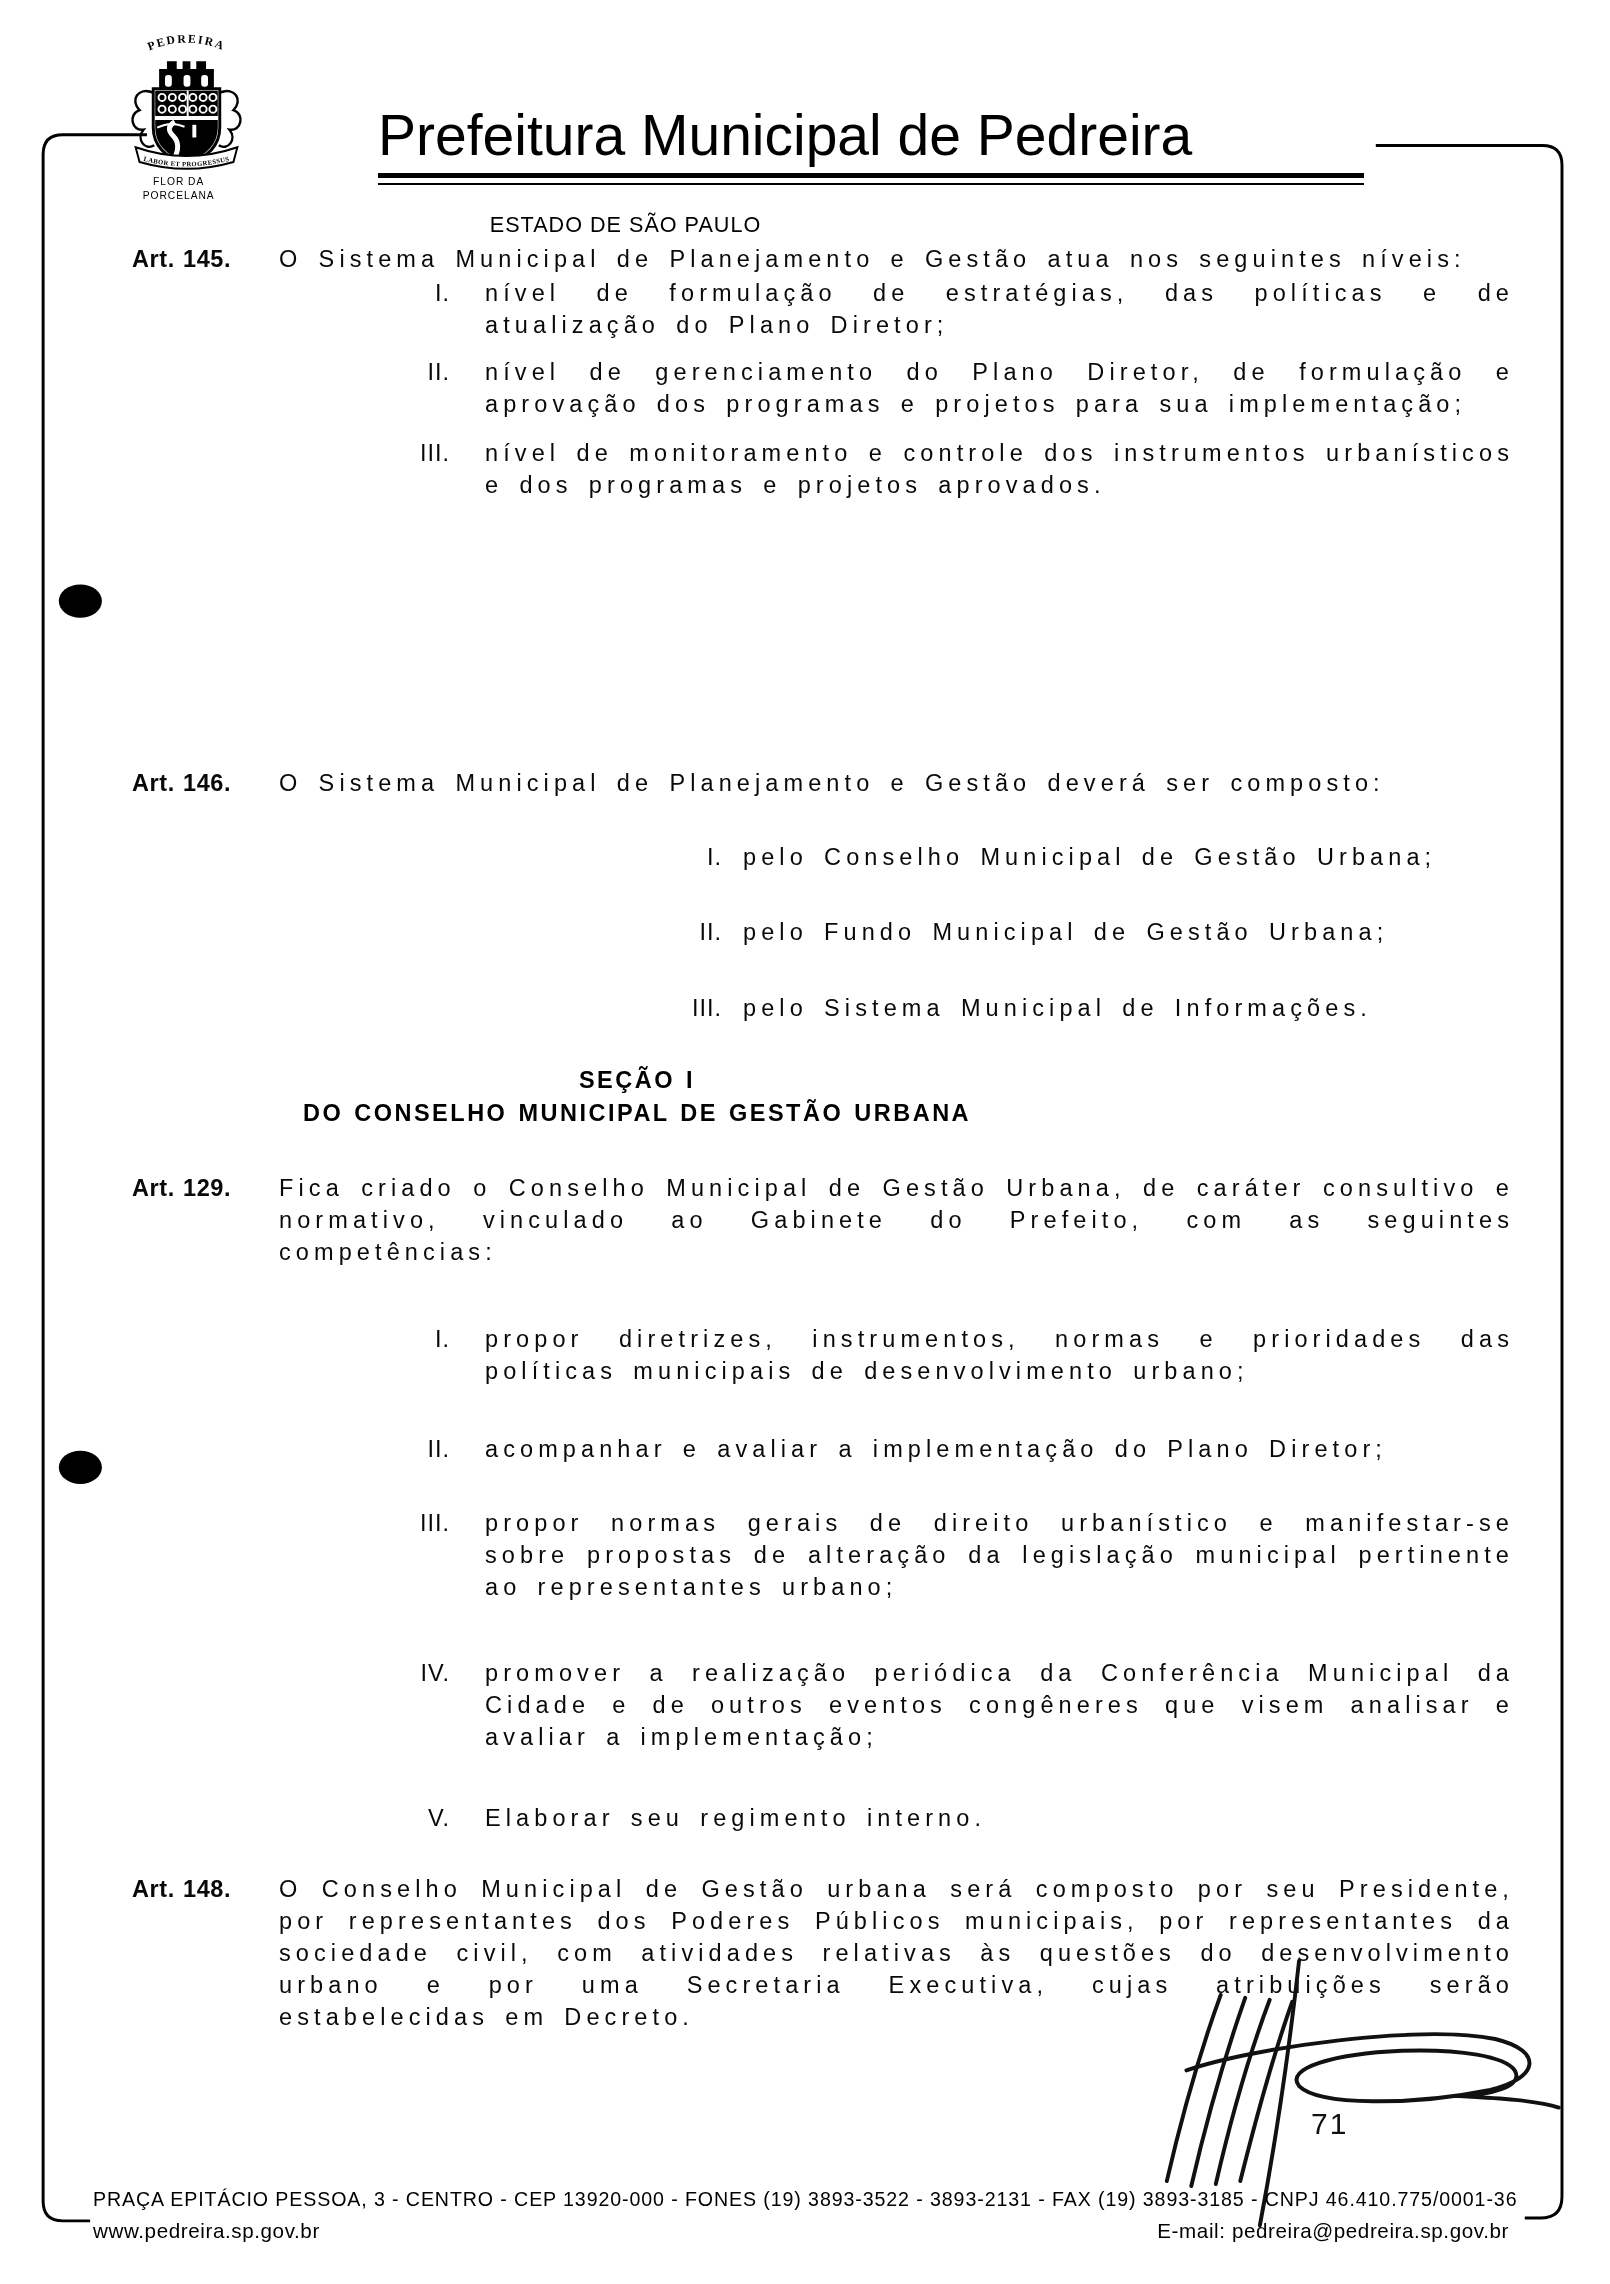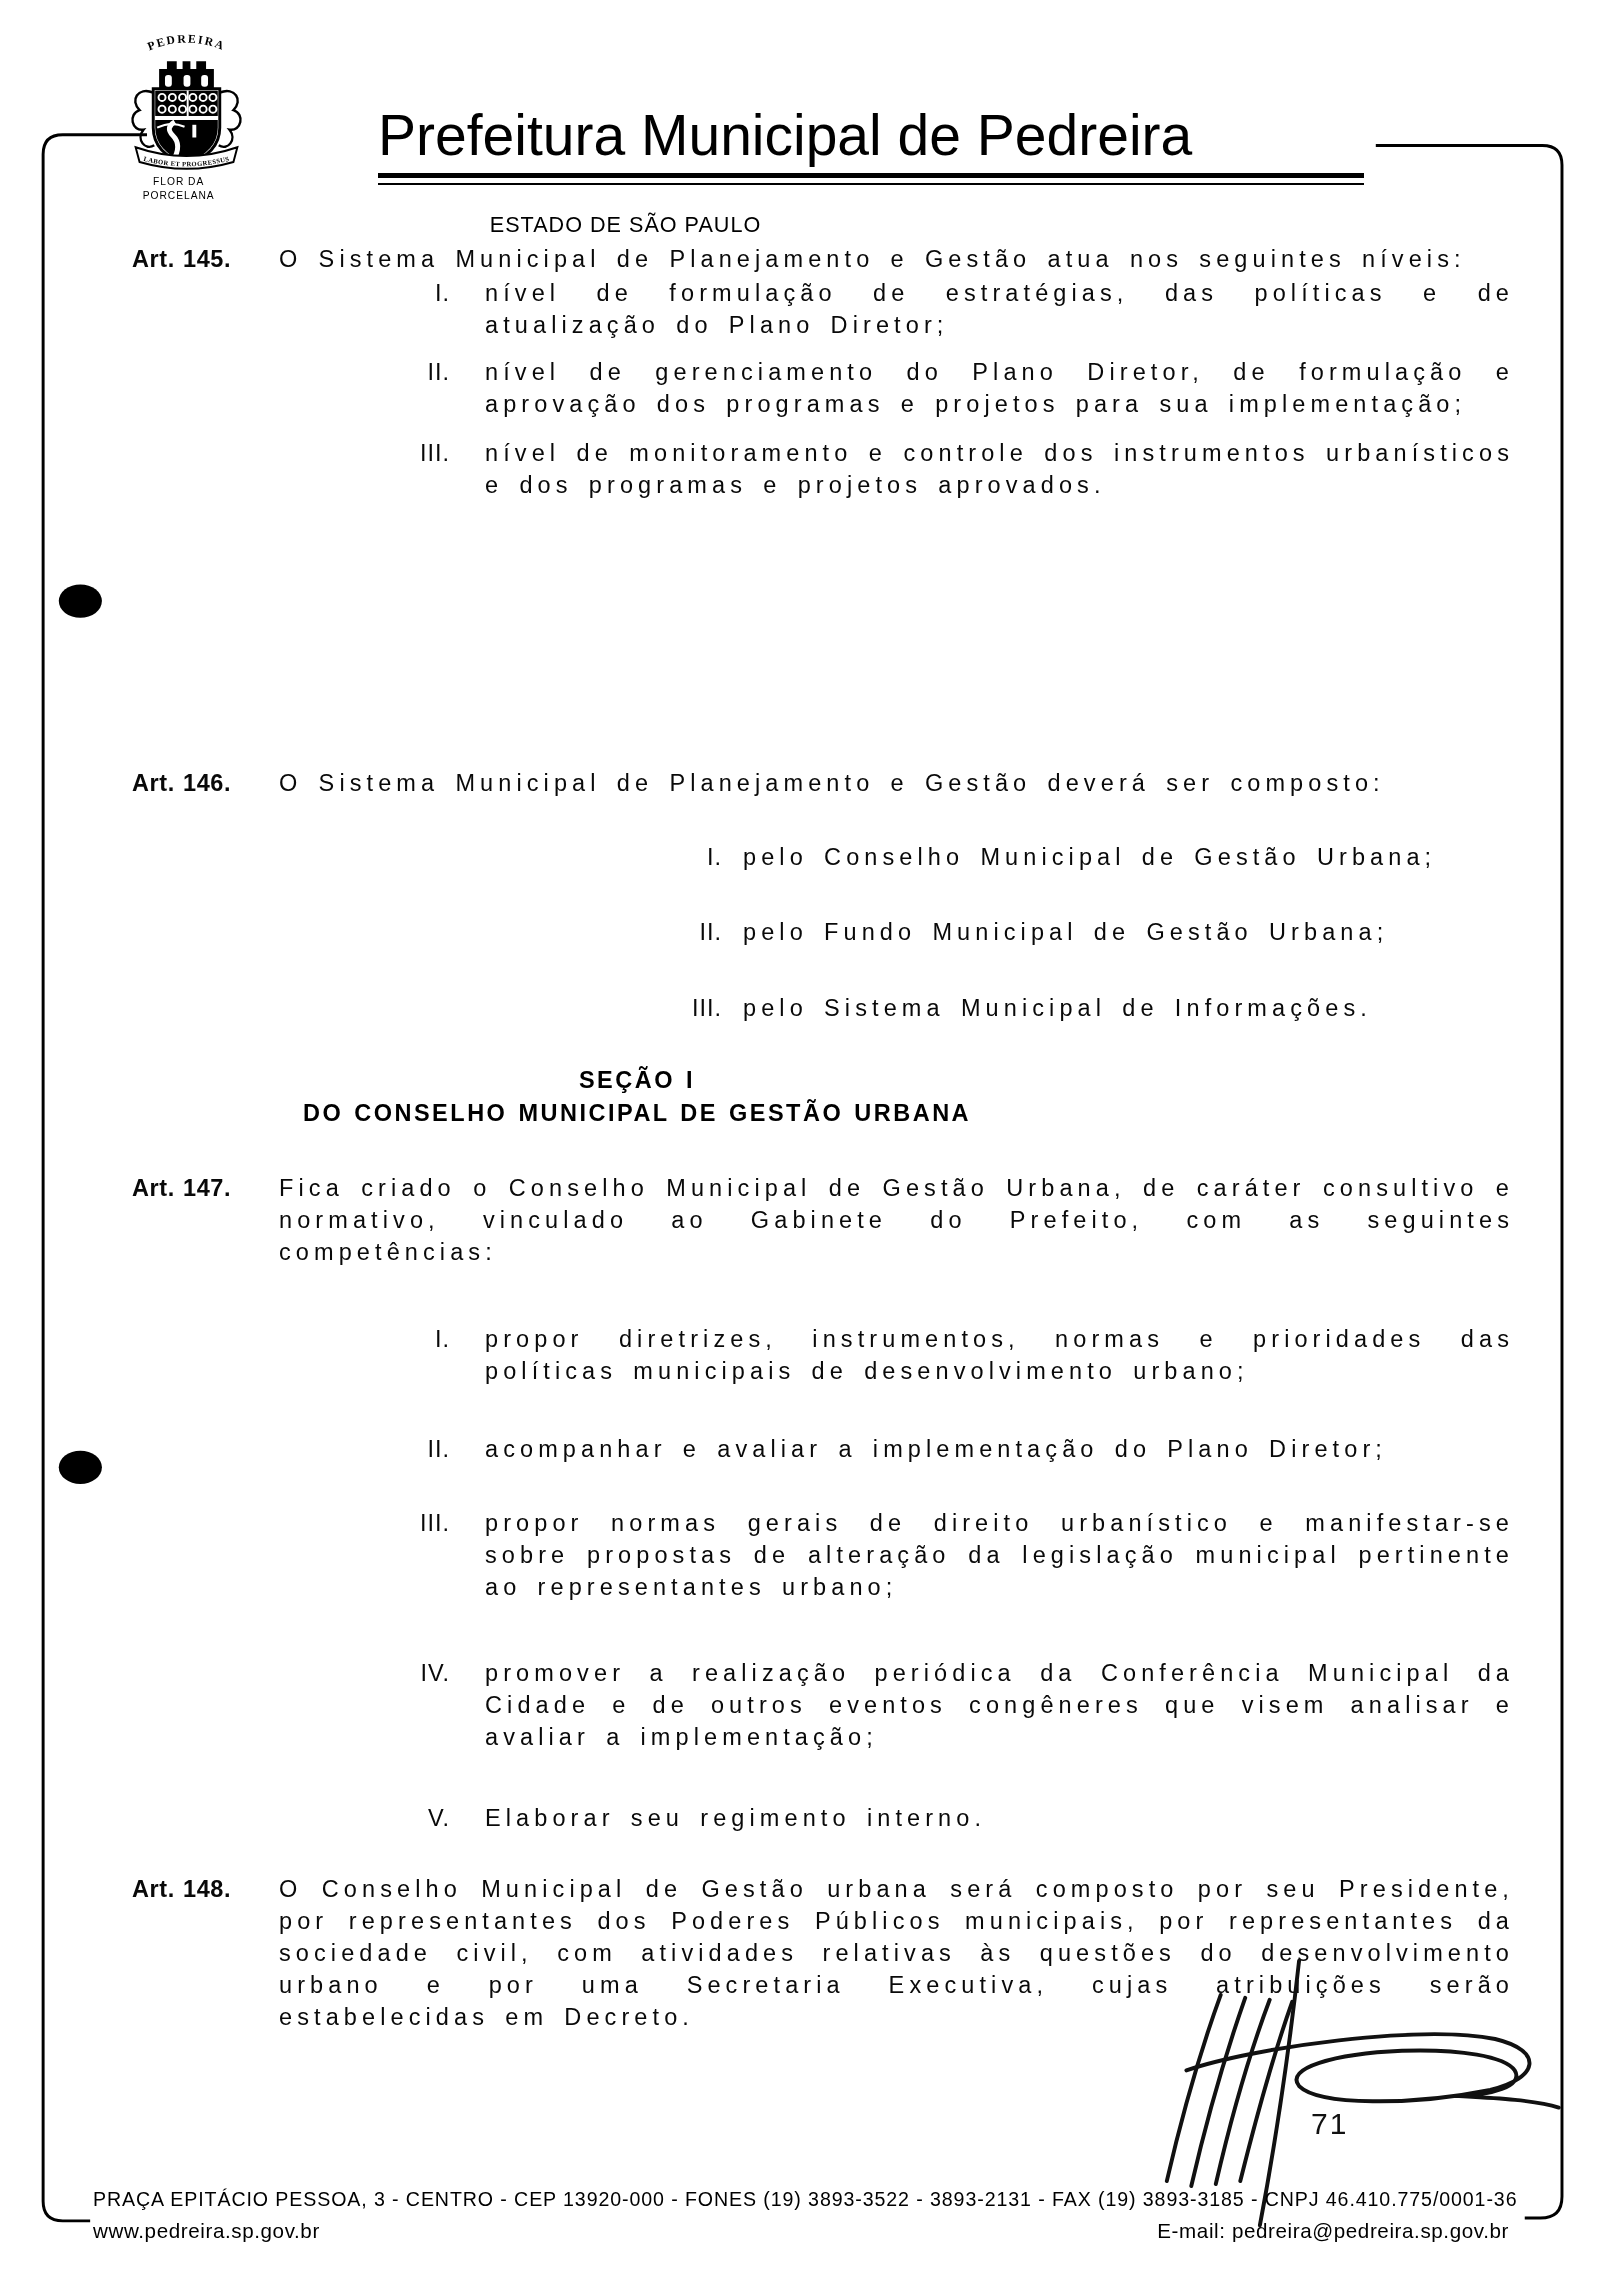--- a/index.html
+++ b/index.html
@@ -162,21 +162,21 @@
     <span class="num">III.</span>
     <p class="text">pelo Sistema Municipal de Informações.</p>
   </div>
 
   <div class="sec-heading">
     <div>SEÇÃO I</div>
     <div>DO CONSELHO MUNICIPAL DE GESTÃO URBANA</div>
   </div>
 
   <div class="art bodytext" style="top:1172px">
-    <span class="label">Art. 147.</span>
+    <span class="label">Art. 129.</span>
     <p class="body">Fica criado o Conselho Municipal de Gestão Urbana, de caráter consultivo e normativo, vinculado ao Gabinete do Prefeito, com as seguintes competências:</p>
   </div>
   <div class="item lvl1 bodytext" style="top:1323px">
     <span class="num">I.</span>
     <p class="text">propor diretrizes, instrumentos, normas e prioridades das políticas municipais de desenvolvimento urbano;</p>
   </div>
   <div class="item lvl1 bodytext" style="top:1433px">
     <span class="num">II.</span>
     <p class="text">acompanhar e avaliar a implementação do Plano Diretor;</p>
   </div>

